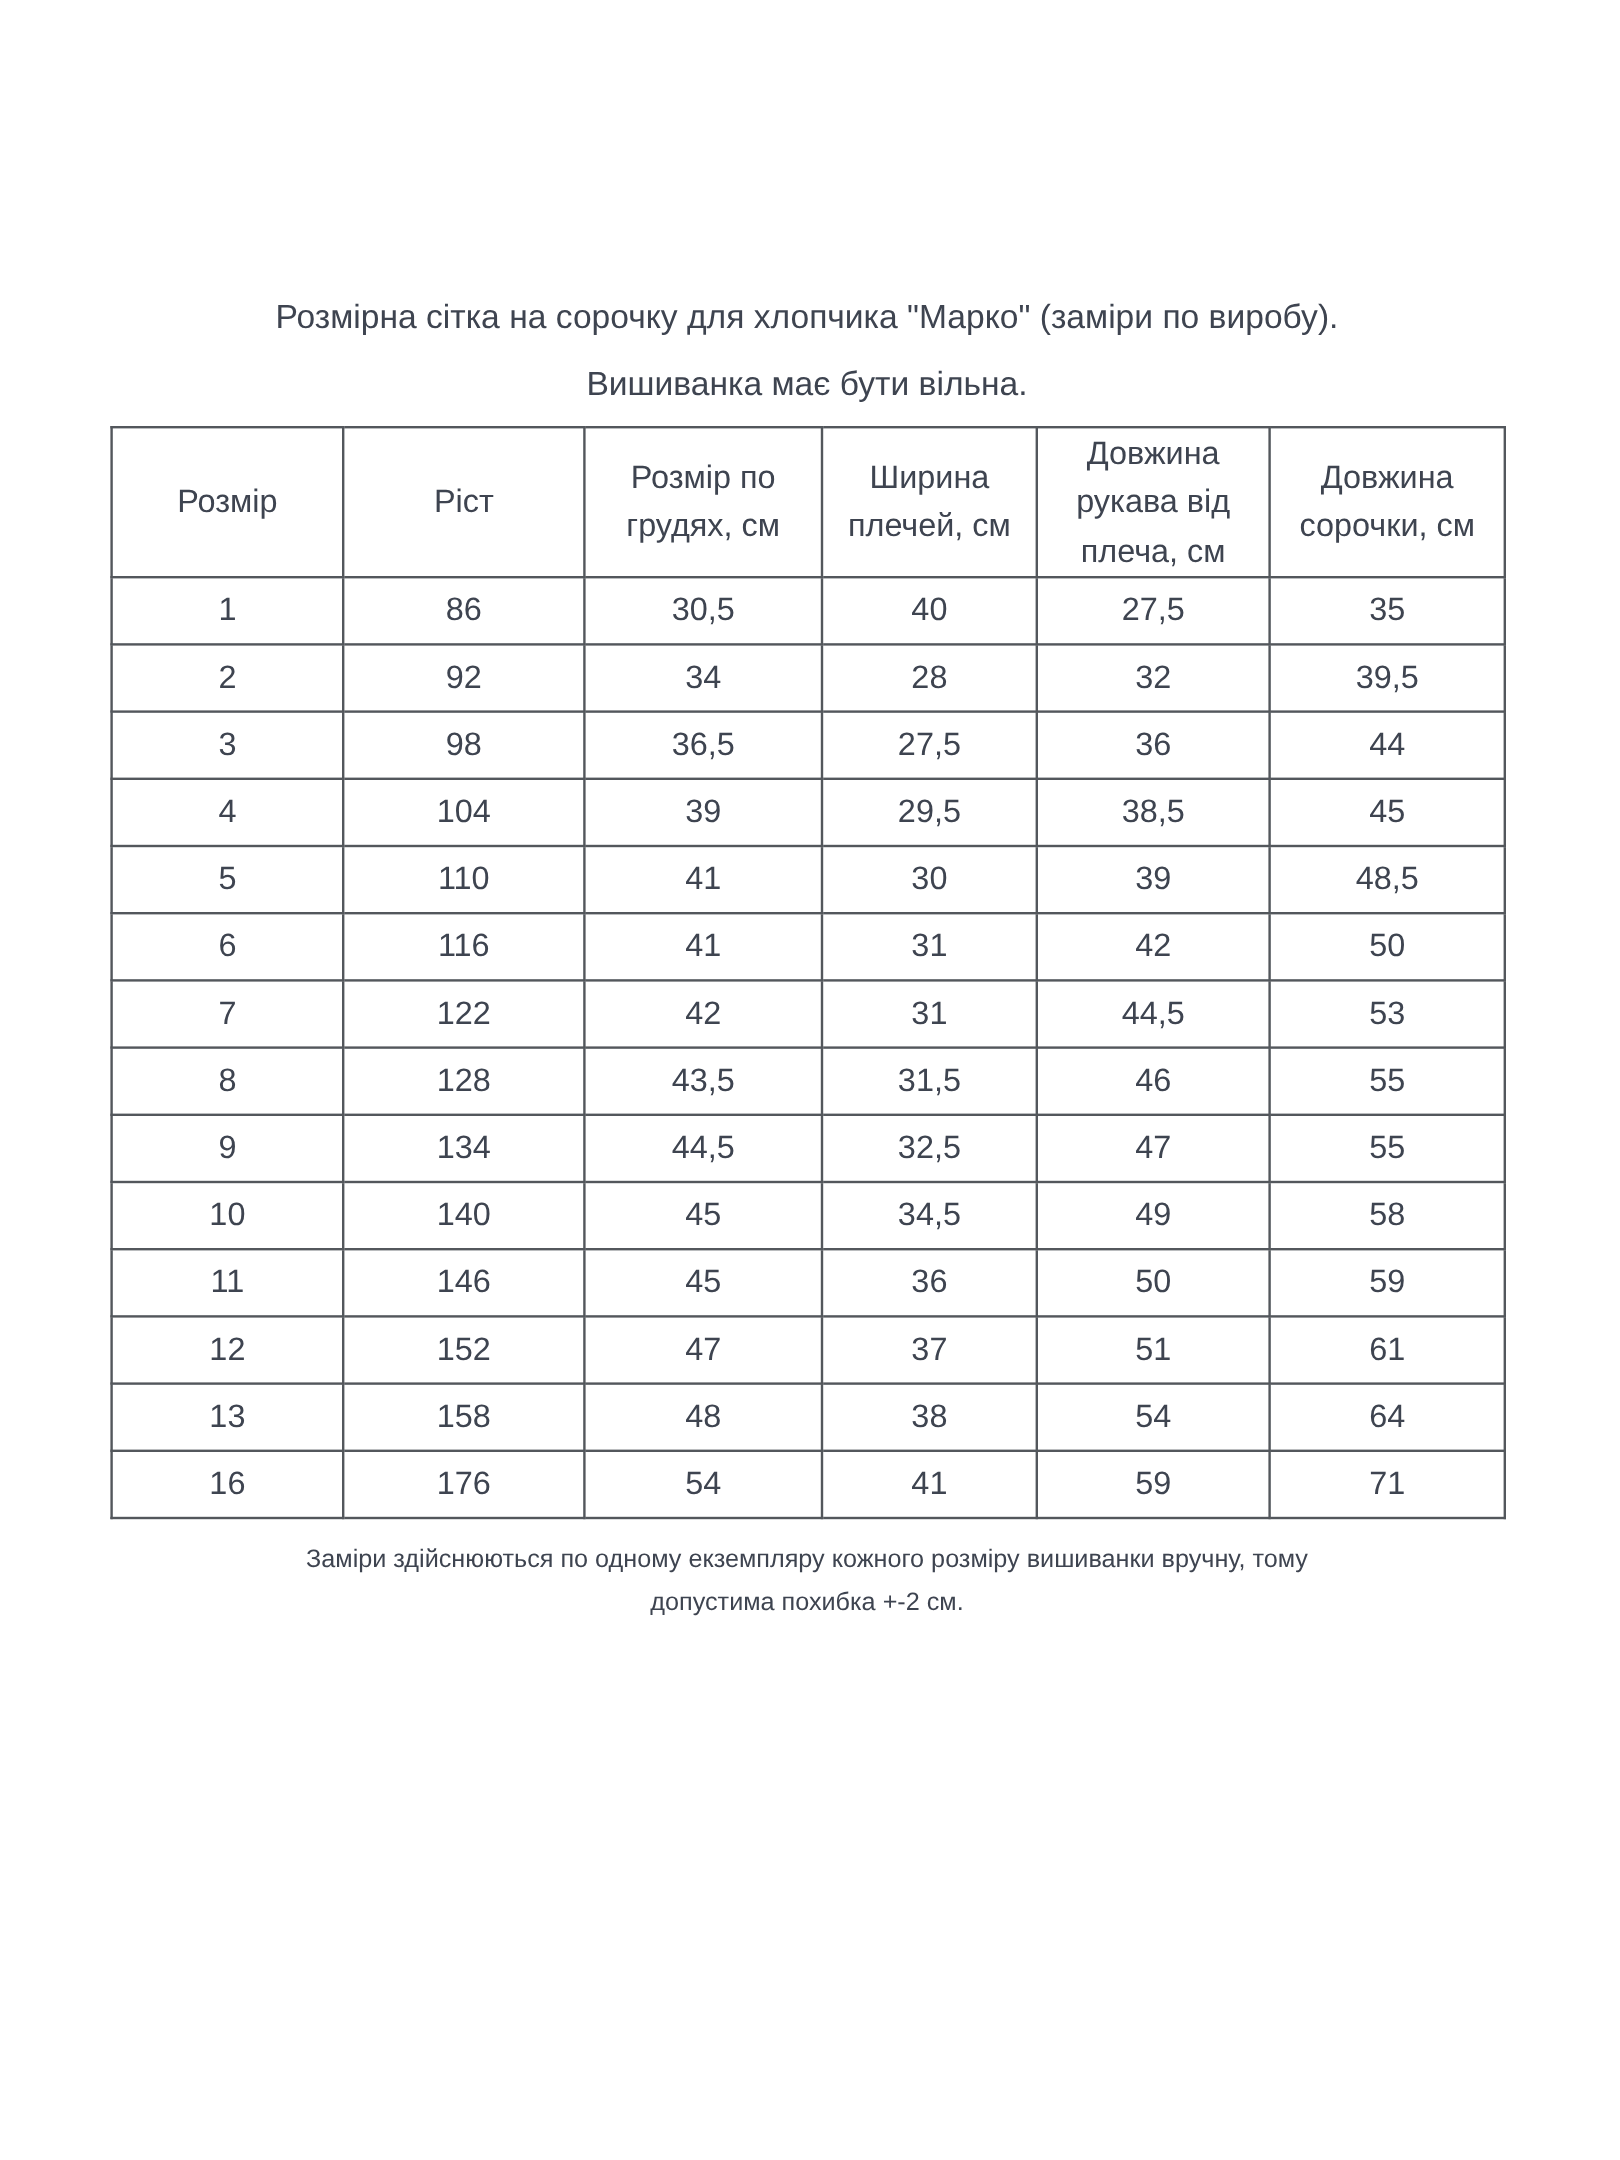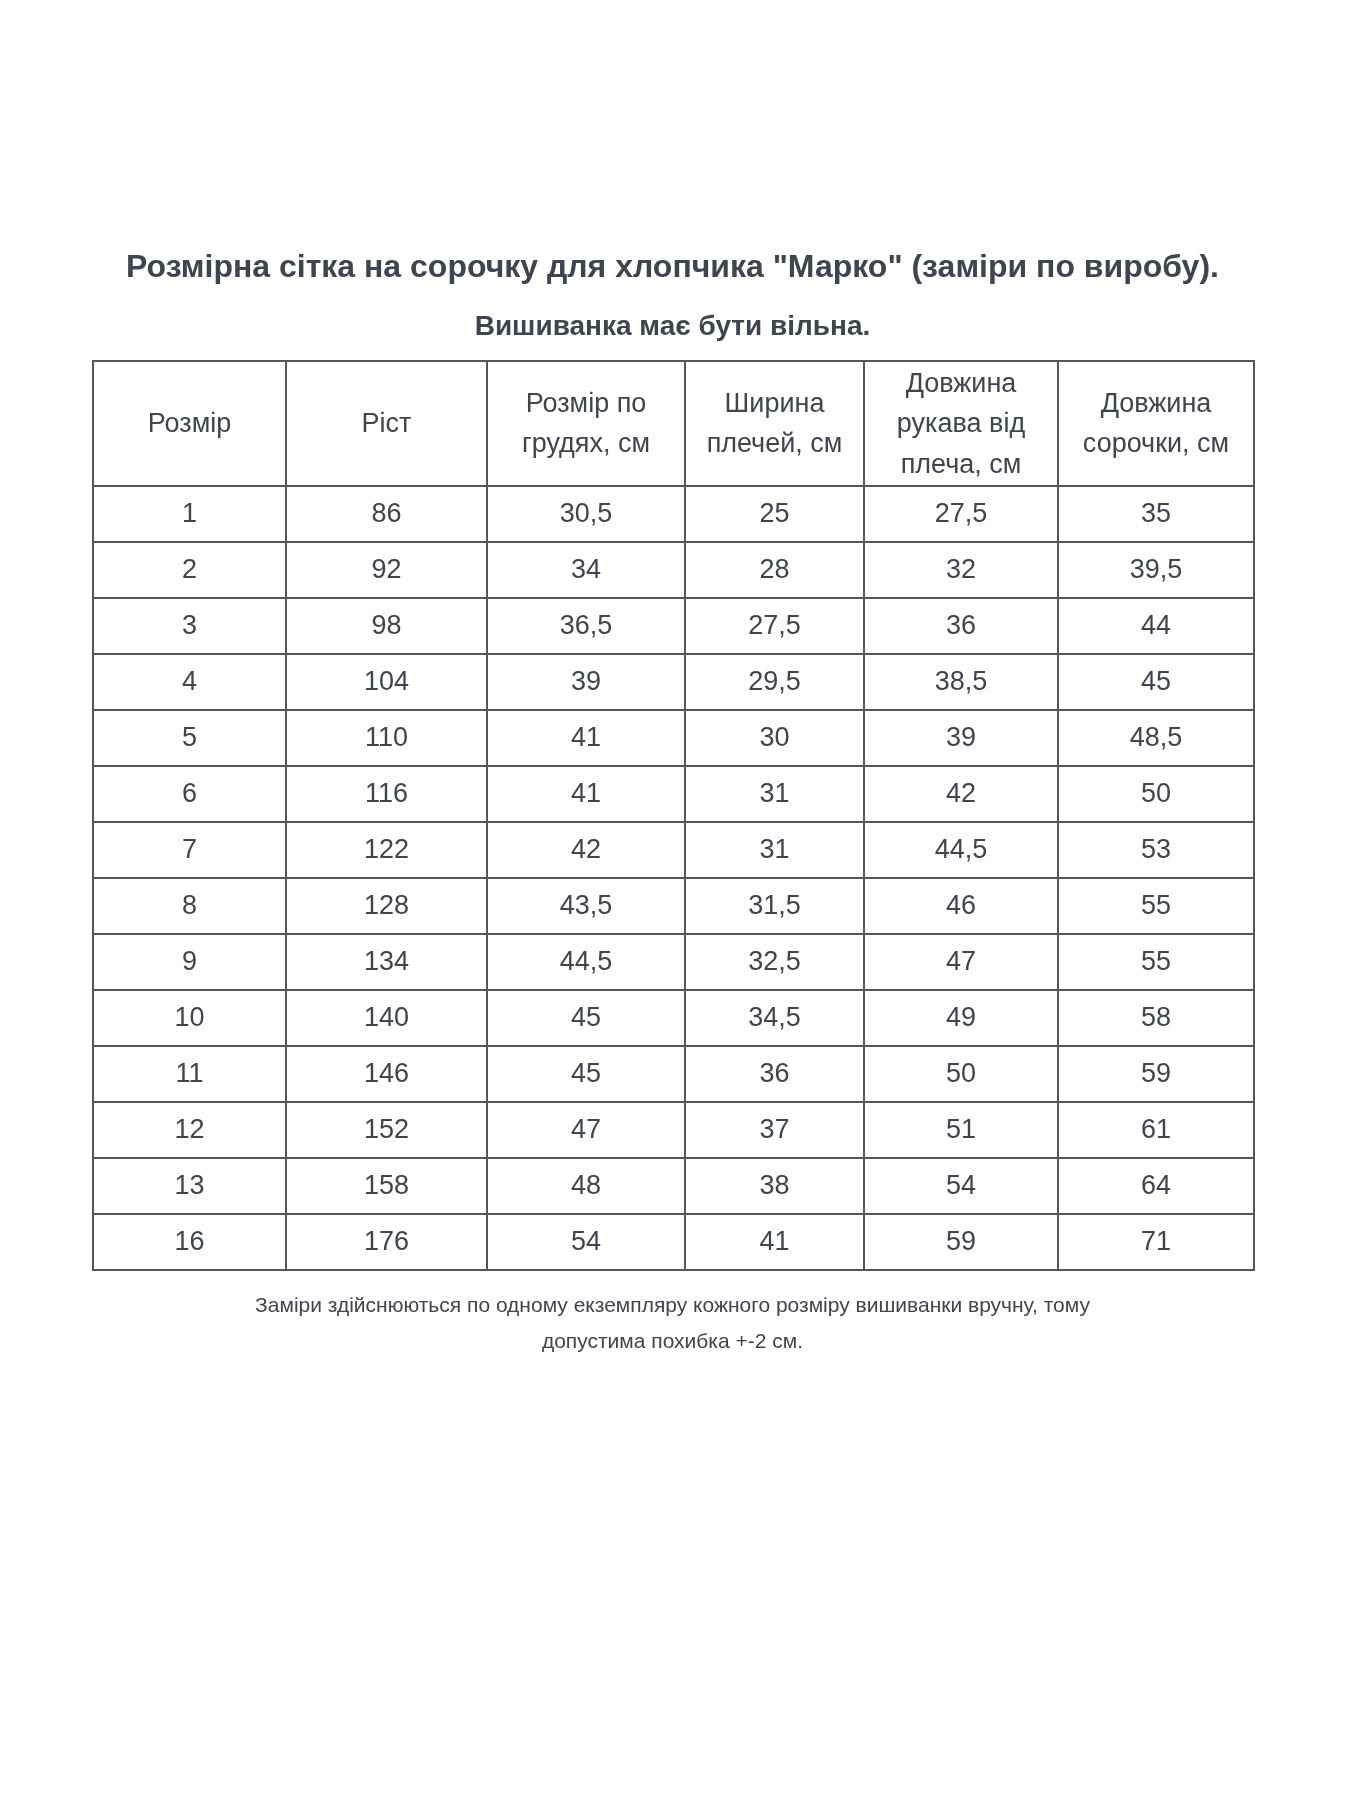--- a/index.html
+++ b/index.html
@@ -15,30 +15,30 @@
     position: relative;
     overflow: hidden;
   }
   .sheet {
     width: 1161px;
     margin-left: 92px;
   }
   .doc-title {
     margin: 246px 0 0 0;
     text-align: center;
-    font-size: 32px;
-    font-weight: bold;
+    font-size: 28px;
+    font-weight: normal;
     line-height: 1.3;
     color: #3e4450;
   }
   .doc-subtitle {
     margin: 20px 0 0 0;
     text-align: center;
     font-size: 28px;
-    font-weight: bold;
+    font-weight: normal;
     line-height: 1.3;
     color: #3e4450;
   }
   table.size-table {
     border-collapse: collapse;
     table-layout: fixed;
     width: 1161px;
     margin-top: 16px;
   }
   table.size-table th,
@@ -93,21 +93,21 @@
           <th>Ширина плечей, см</th>
           <th>Довжина рукава від плеча, см</th>
           <th>Довжина сорочки, см</th>
         </tr>
     </thead>
     <tbody>
         <tr>
           <td>1</td>
           <td>86</td>
           <td>30,5</td>
-          <td>25</td>
+          <td>40</td>
           <td>27,5</td>
           <td>35</td>
         </tr>
         <tr>
           <td>2</td>
           <td>92</td>
           <td>34</td>
           <td>28</td>
           <td>32</td>
           <td>39,5</td>

